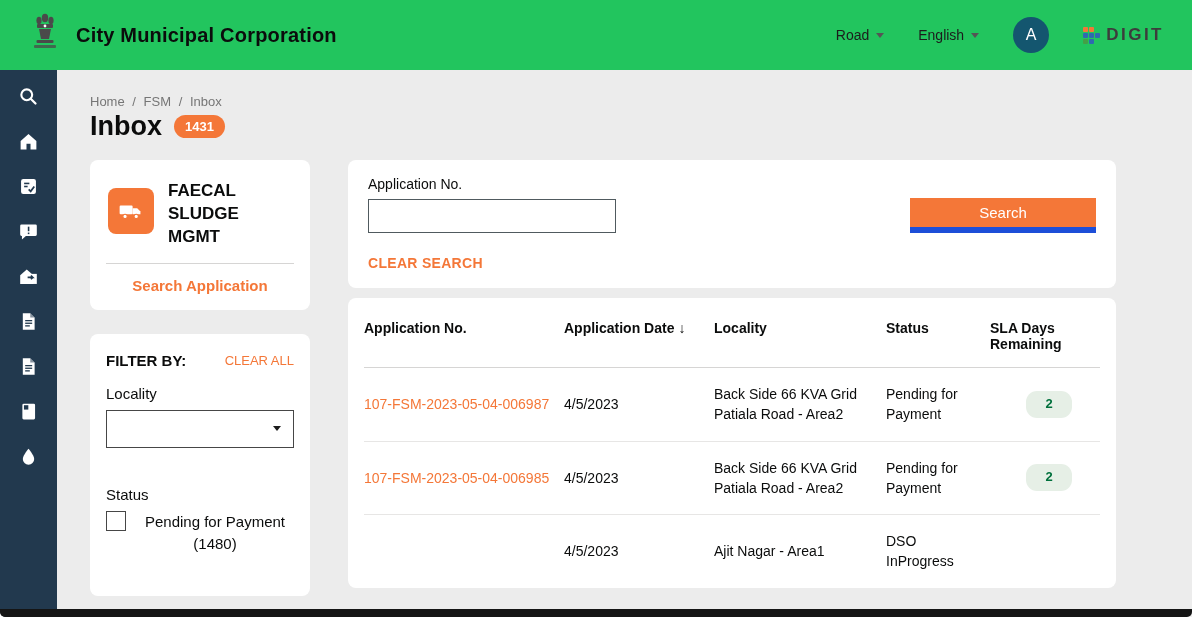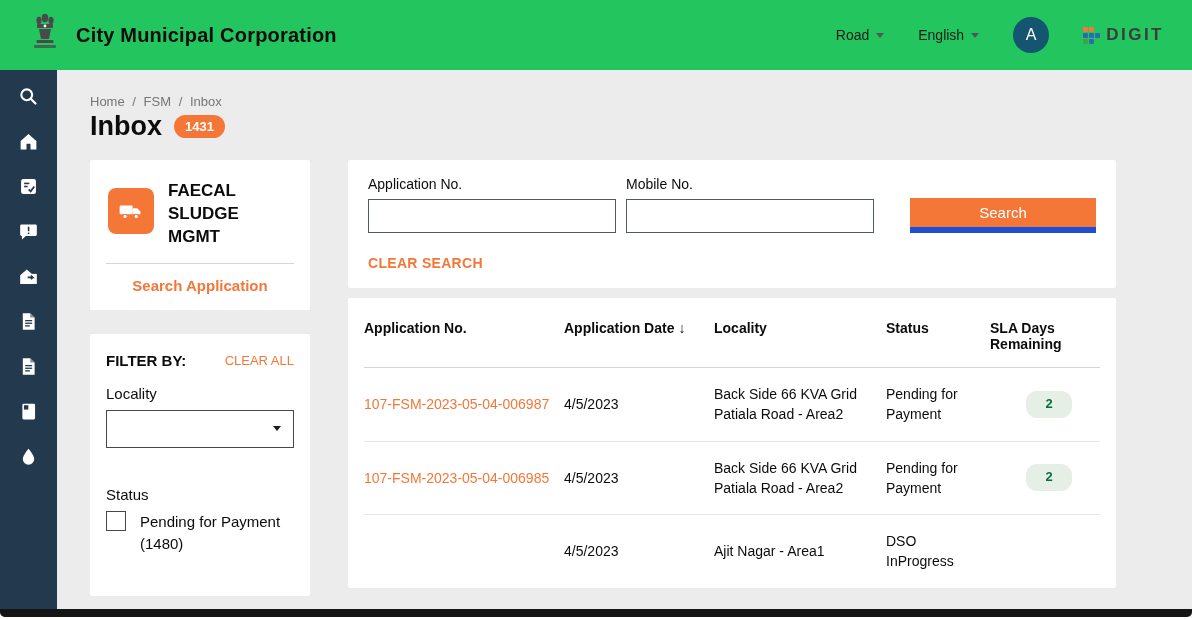--- a/index.html
+++ b/index.html
@@ -44,42 +44,42 @@
   .breadcrumb{font-size:13px;color:#767676;margin-bottom:2px;}
   .breadcrumb span{margin-right:4px;}
   .title-row{display:flex;align-items:center;gap:12px;margin-bottom:18px;}
   .page-title{font-size:27px;font-weight:bold;}
   .count-badge{background:var(--orange);color:#fff;font-size:13px;font-weight:bold;
     border-radius:20px;padding:5px 11px;line-height:1;}
 
   .cols{display:flex;gap:38px;}
   .left-col{width:220px;flex:0 0 auto;}
   .right-col{width:768px;flex:0 0 auto;}
-  .card{background:#fff;border-radius:2px;}
+  .card{background:#fff;border-radius:8px;}
 
   
   .module-card{padding:20px 16px 16px;margin-bottom:24px;}
   .module-head{display:flex;align-items:flex-start;gap:14px;padding:0 2px;}
   .module-tile{width:46px;height:46px;background:var(--orange);border-radius:8px;
     display:flex;align-items:center;justify-content:center;margin-top:8px;}
   .module-title{font-size:17px;font-weight:bold;line-height:1.35;width:95px;}
   .module-divider{border:none;border-top:1px solid var(--line);margin:14px 0 13px;}
   .module-link{display:block;text-align:center;color:var(--orange);font-size:15px;cursor:pointer;font-weight:bold;}
 
   
   .filter-card{padding:18px 16px 40px;}
   .filter-head{display:flex;align-items:center;justify-content:space-between;}
   .filter-title{font-size:15px;font-weight:bold;}
   .clear-all{font-size:13px;color:var(--orange);cursor:pointer;}
   .field-label{font-size:15px;margin:16px 0 8px;}
   .select{height:38px;border:1px solid #464646;background:#fff;display:flex;align-items:center;
     justify-content:flex-end;padding:0 12px;cursor:pointer;}
   .select .caret{border-top-color:#1c1c1c;margin:0;}
   .status-label{margin-top:38px;}
-  .check-row{display:flex;align-items:flex-start;gap:14px;margin-top:6px;}
+  .check-row{display:flex;align-items:flex-start;gap:14px;margin-top:6px;text-align:center;}
   .checkbox{width:20px;height:20px;border:1.5px solid #464646;background:#fff;flex:0 0 auto;cursor:pointer;}
   .check-label{font-size:15px;line-height:1.5;width:150px;}
 
   
   .search-card{padding:16px 20px 16px;margin-bottom:10px;}
   .search-fields{display:flex;align-items:flex-end;gap:10px;}
   .sfield{display:flex;flex-direction:column;}
   .sfield label{font-size:14px;margin-bottom:7px;}
   .sfield input{width:248px;height:34px;border:1px solid #505A5F;background:#fff;
     font-family:"Liberation Sans",sans-serif;font-size:14px;padding:0 8px;outline:none;}
@@ -281,24 +281,20 @@
           </div>
 
         </div>
 
         <div class="right-col">
 
           <div class="card search-card">
             <div class="search-fields">
               <div class="sfield">
                 <label>Application No.</label>
-                <input type="text" value="" style="">
-              </div>
-              <div class="sfield">
-                <label>Mobile No.</label>
                 <input type="text" value="" style="">
               </div>
               <button class="search-btn">Search</button>
             </div>
             <a class="clear-search">CLEAR SEARCH</a>
           </div>
 
           <div class="card table-card">
             <table>
               <colgroup>

